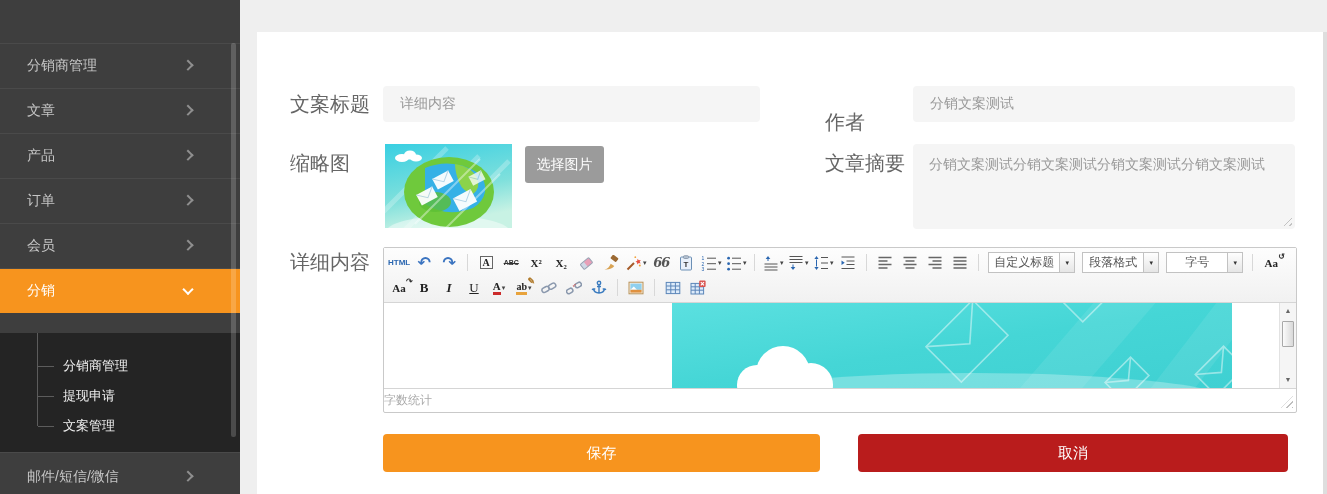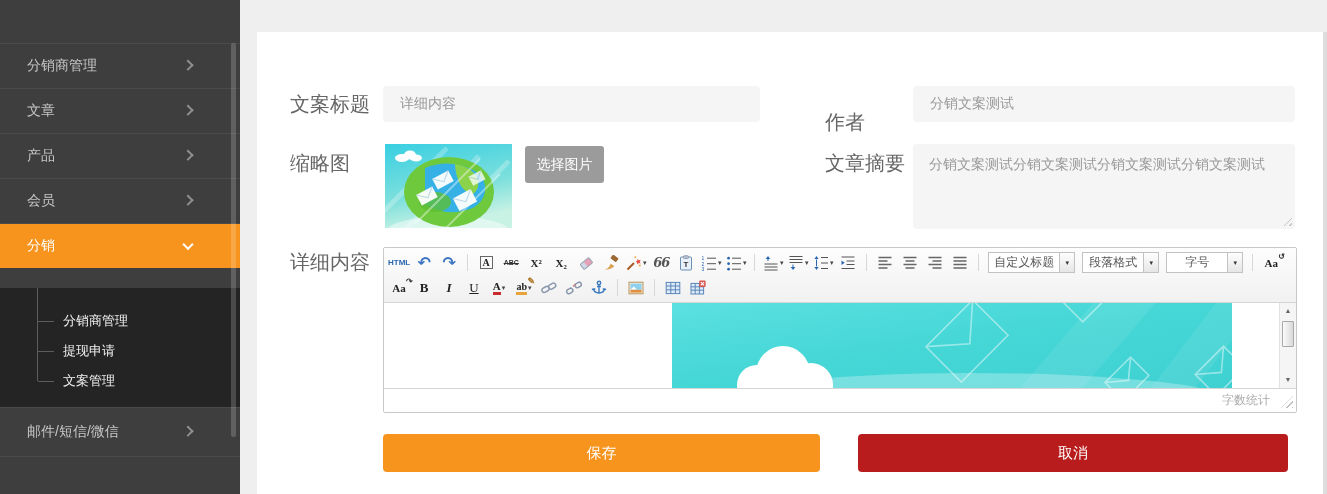--- a/index.html
+++ b/index.html
@@ -75,21 +75,21 @@
   .tsel-c { width:15px; align-self:stretch; border-left:1px solid #c2c2c2;
             background:linear-gradient(#fefefe,#e6e6e6); font-size:7px; display:flex; align-items:center; justify-content:center; color:#333; }
   .econtent { position:relative; height:85px; background:#fff; overflow:hidden; }
   .banner { position:absolute; left:288px; top:0; width:560px; height:85px; }
   .esb { position:absolute; right:0; top:0; bottom:0; width:17px; background:#f5f5f5; border-left:1px solid #e2e2e2; }
   .esb .ar { position:absolute; left:0; width:16px; height:14px; font-size:7px; color:#666; text-align:center; line-height:14px; cursor:pointer; }
   .esb .ar.up { top:1px; } .esb .ar.dn { bottom:1px; }
   .esb .th { position:absolute; left:2px; top:18px; width:12px; height:26px; border:1px solid #a9a9a9; border-radius:1px;
              background:linear-gradient(90deg,#fbfbfb,#d9d9d9); cursor:grab; }
   .estatus { height:23px; border-top:1px solid #d5d5d5; position:relative; background:#fff;
-             font-size:12px; color:#aaa; text-align:right; line-height:22px; padding-right:26px; }
+             font-size:12px; color:#aaa; text-align:left; line-height:22px; padding-right:26px; }
   .grip { position:absolute; right:3px; bottom:3px; width:12px; height:12px;
           background:repeating-linear-gradient(135deg,#bfbfbf 0 1px,transparent 1px 4px);
           clip-path:polygon(100% 0,100% 100%,0 100%); }
 </style>
 </head>
 <body>
 
 <div class="page">
 
   <div class="sidebar">
@@ -97,20 +97,24 @@
     <div class="mitem">
       <span>分销商管理</span>
       <span class="chev"></span>
     </div>
     <div class="mitem">
       <span>文章</span>
       <span class="chev"></span>
     </div>
     <div class="mitem">
       <span>产品</span>
+      <span class="chev"></span>
+    </div>
+    <div class="mitem">
+      <span>订单</span>
       <span class="chev"></span>
     </div>
     <div class="mitem">
       <span>会员</span>
       <span class="chev"></span>
     </div>
     <div class="mitem active">
       <span>分销</span>
       <span class="chev down"></span>
     </div>

